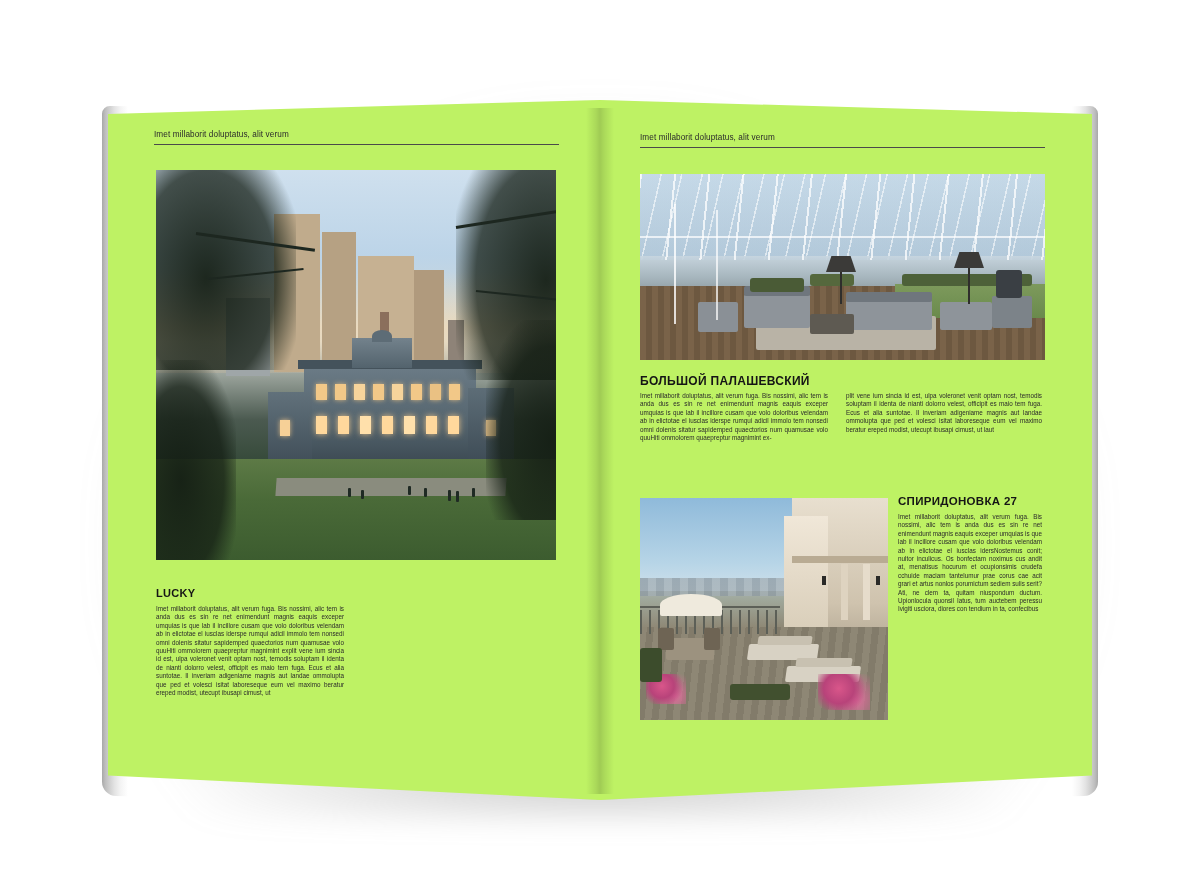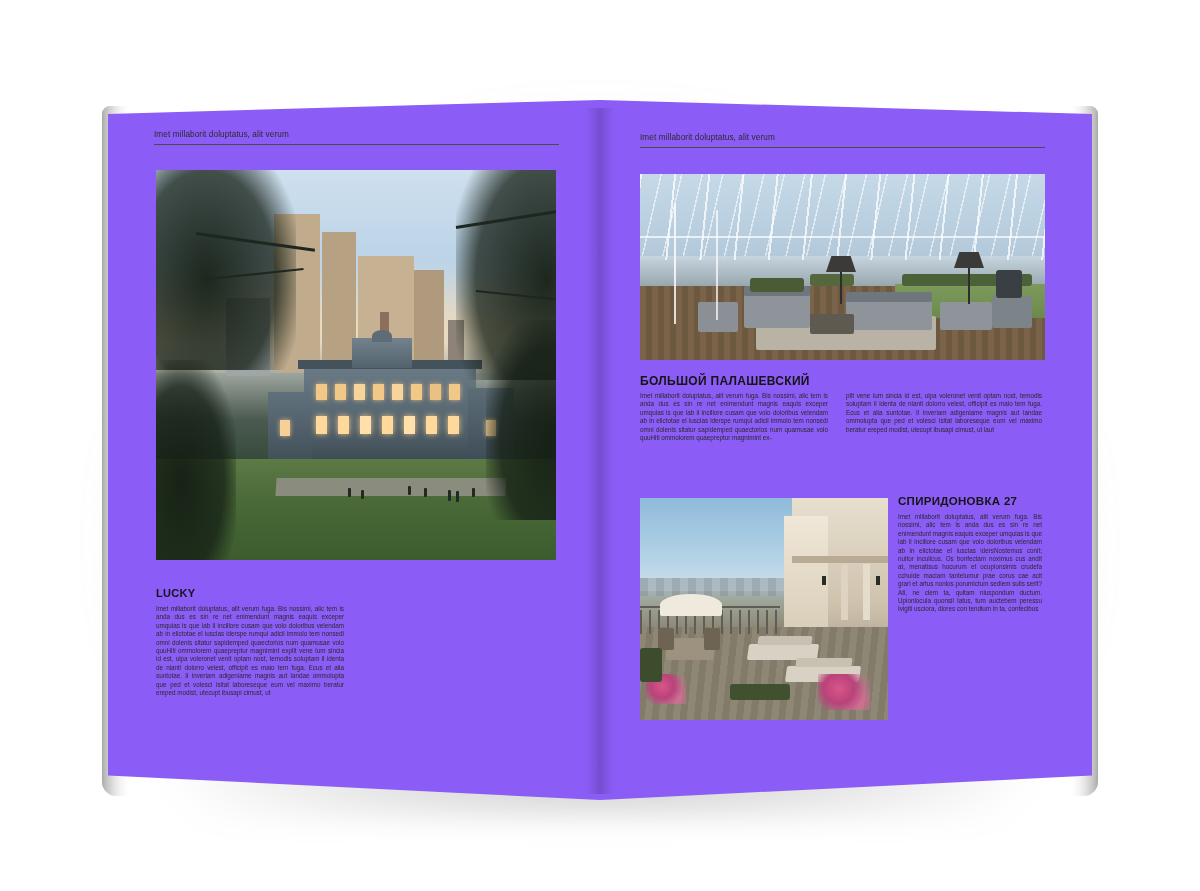--- a/index.html
+++ b/index.html
@@ -59,21 +59,21 @@
     background: linear-gradient(270deg, #ffffff 0%, #f4f4f4 28%, #e3e3e3 52%, #cfcfcf 72%, #bdbdbd 88%, #a8a8a8 100%);
     border-radius: 8px 0 0 14px;
     transform: skewY(1.1deg);
   }
 
   .page {
     position: absolute;
     top: 0;
     width: 492px;
     height: 700px;
-    background: #8b5cf6;
+    background: #bef264;
     overflow: hidden;
   }
   .page-left {
     left: 8px;
     clip-path: polygon(0% 2.0%, 100% 0%, 100% 100%, 0% 96.5%);
     box-shadow: -1px 0 2px rgba(0,0,0,0.05);
   }
   .page-right {
     right: 8px;
     clip-path: polygon(0% 0%, 100% 2.0%, 100% 96.5%, 0% 100%);

